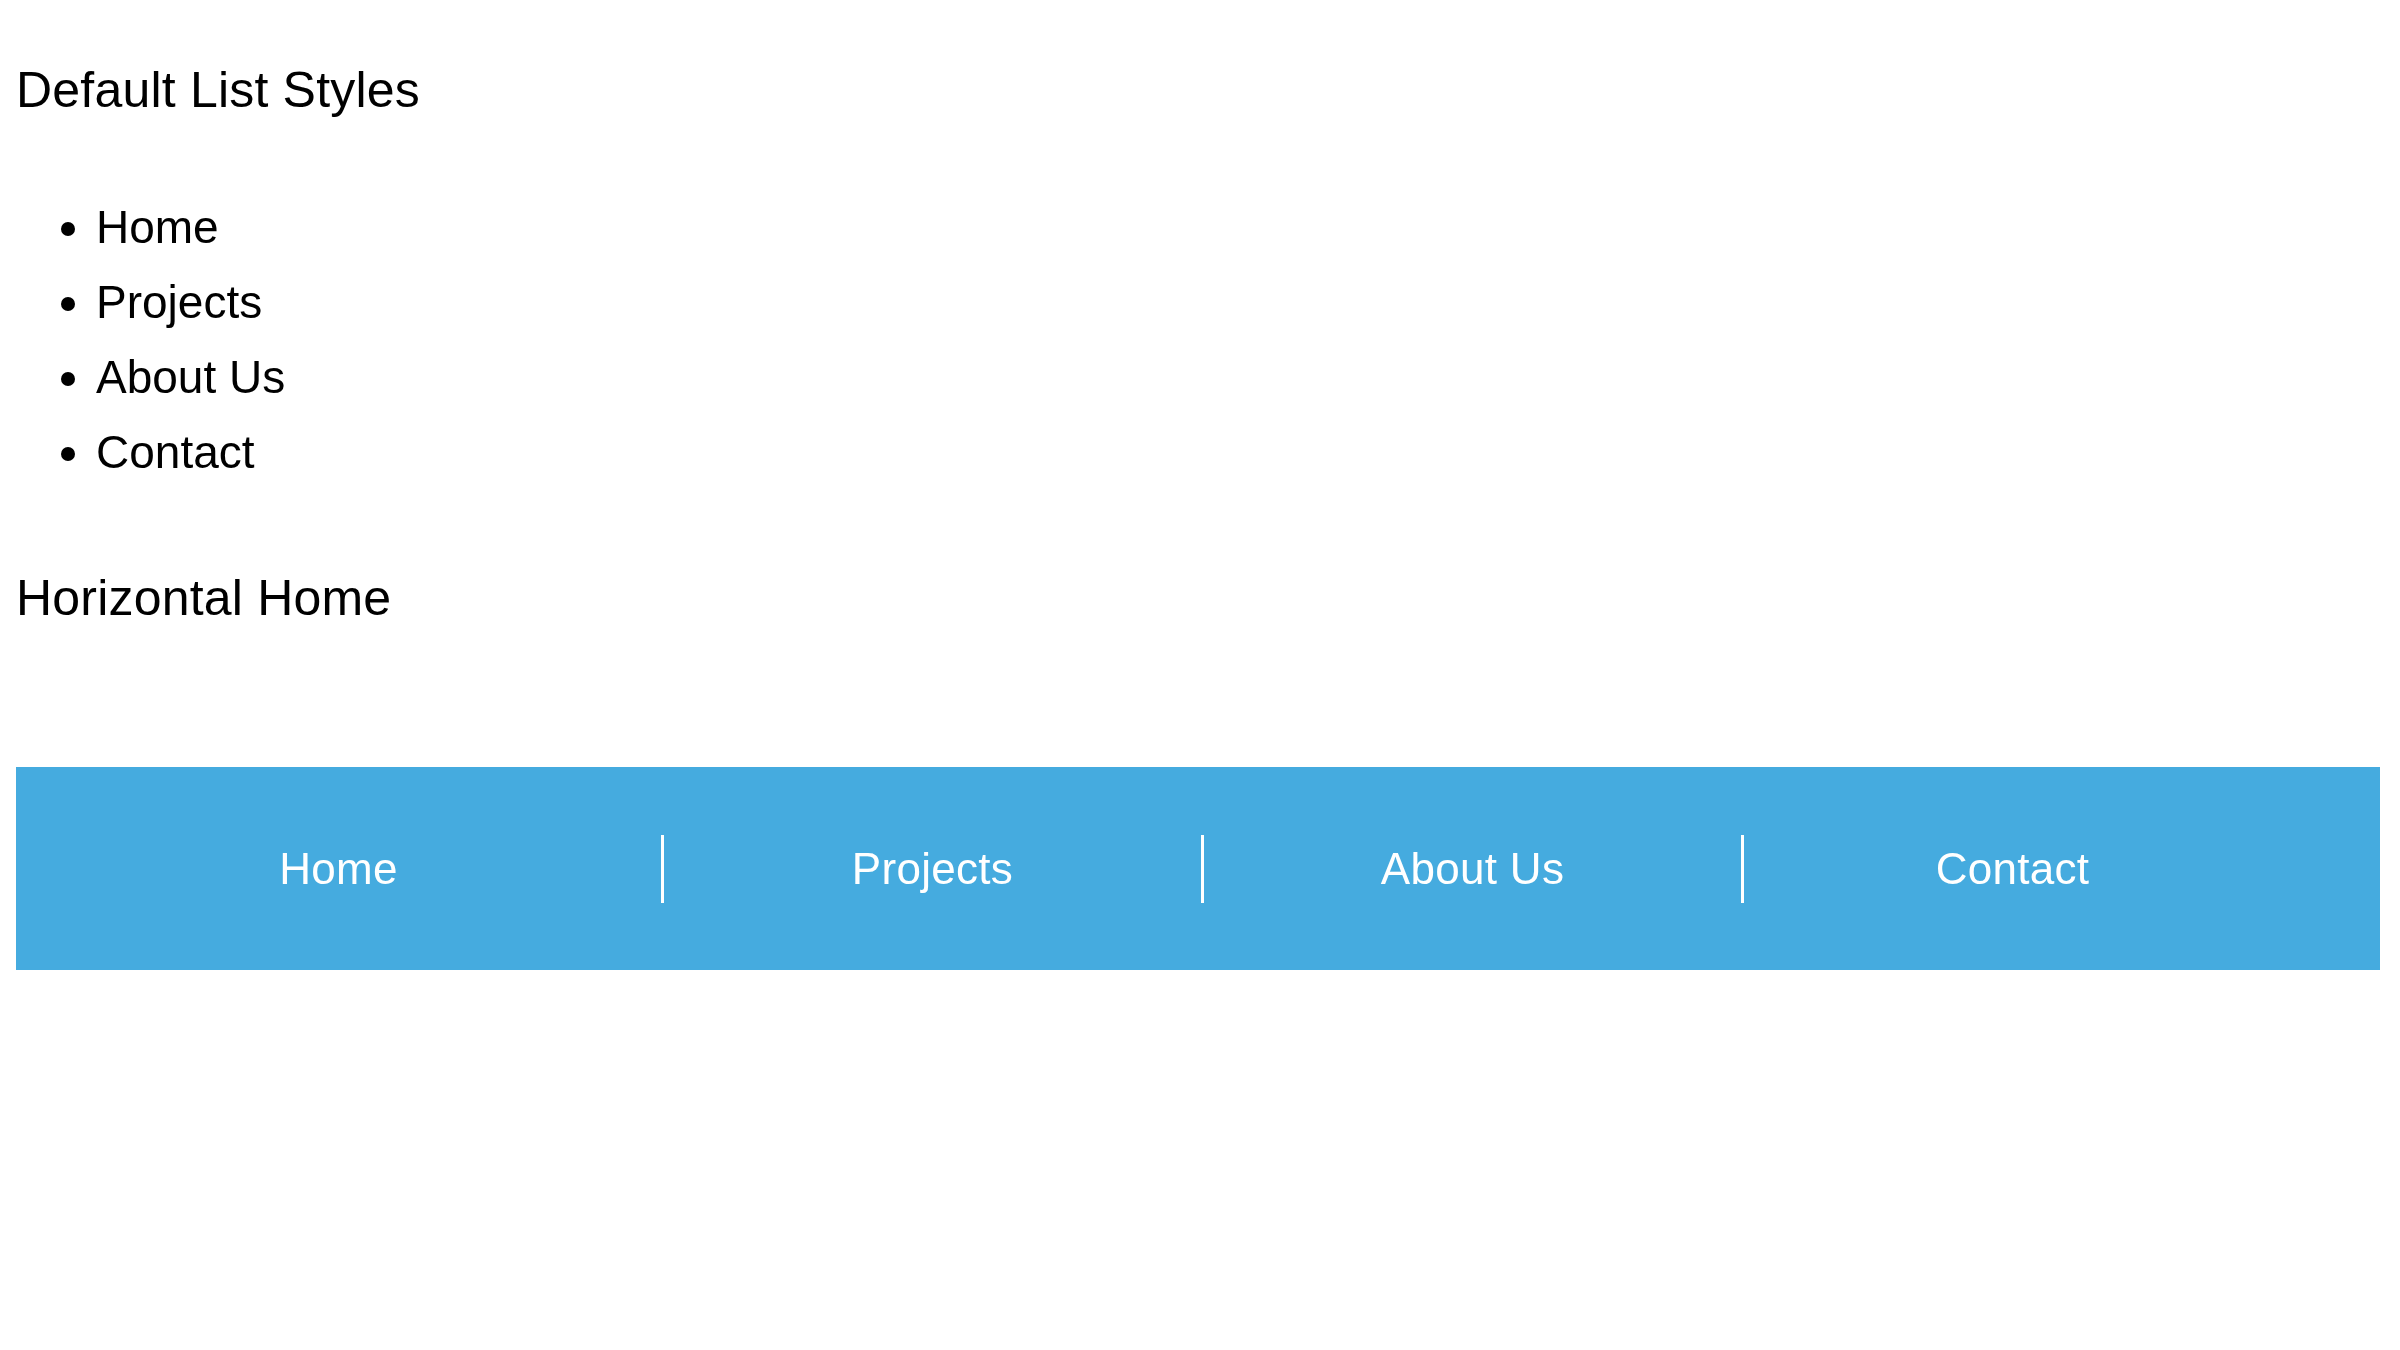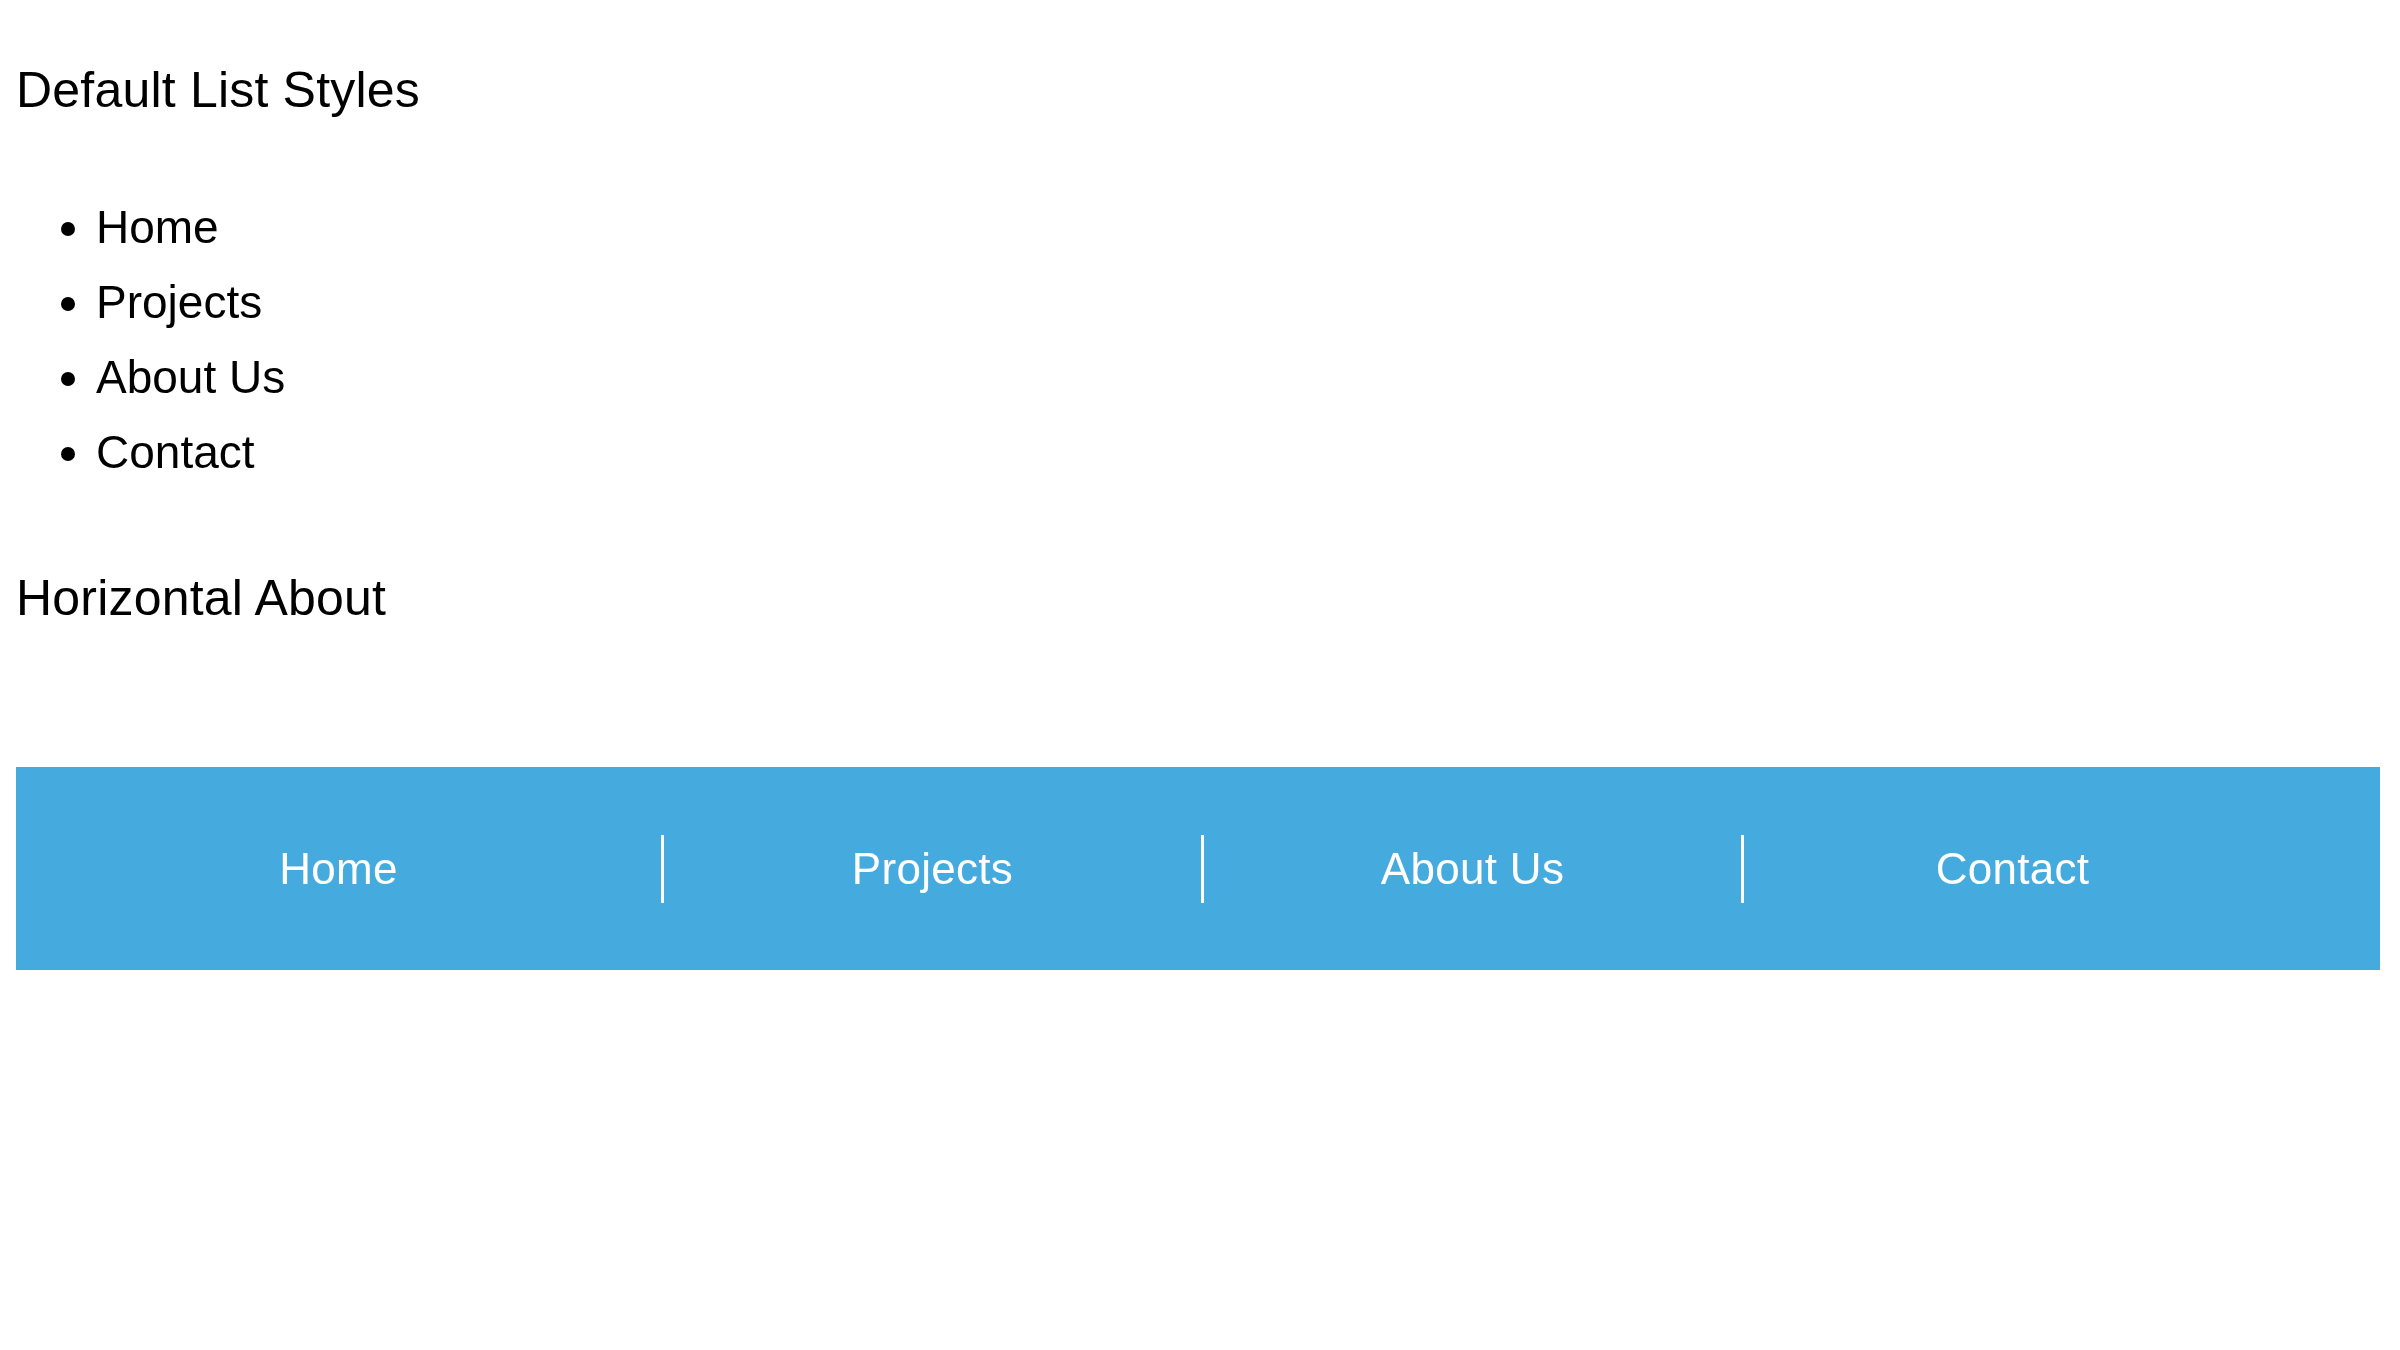--- a/index.html
+++ b/index.html
@@ -129,21 +129,21 @@
 
   <h2 class="section-heading" id="heading-default">Default List Styles</h2>
 
   <ul class="default-list">
     <li>Home</li>
     <li>Projects</li>
     <li>About Us</li>
     <li>Contact</li>
   </ul>
 
-  <h2 class="section-heading" id="heading-horizontal">Horizontal About</h2>
+  <h2 class="section-heading" id="heading-horizontal">Horizontal Home</h2>
 
   <nav class="horizontal-nav">
     <ul>
 
       <li class="nav-item">
         <a class="nav-link" href="#">Home</a>
       </li>
 
       <span class="nav-divider"></span>
 

